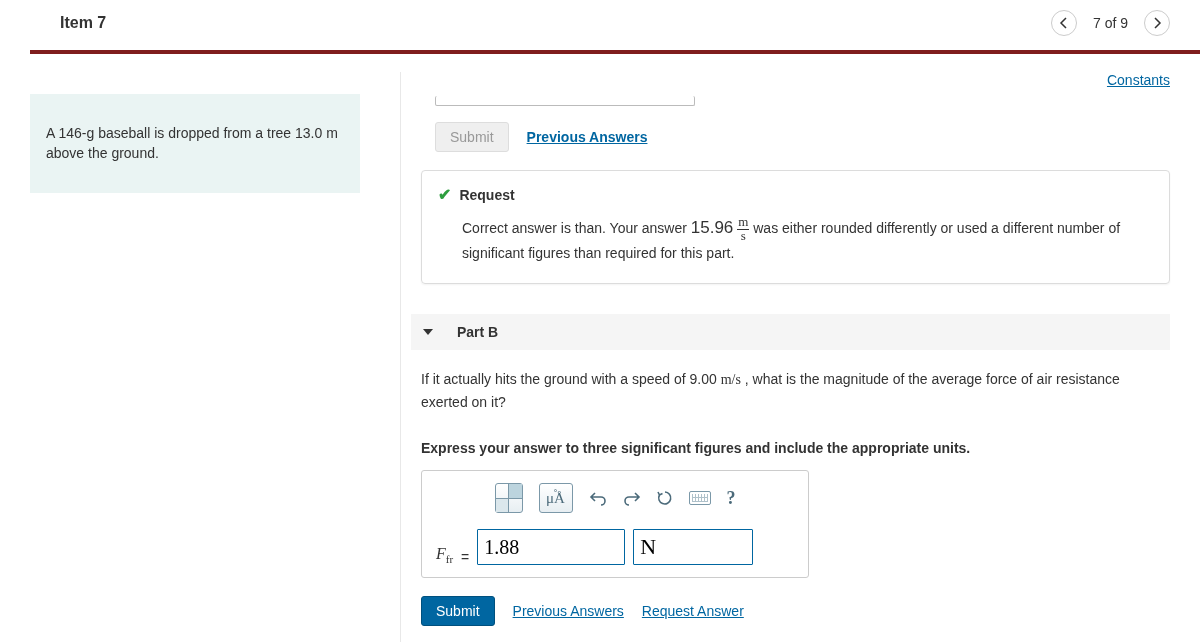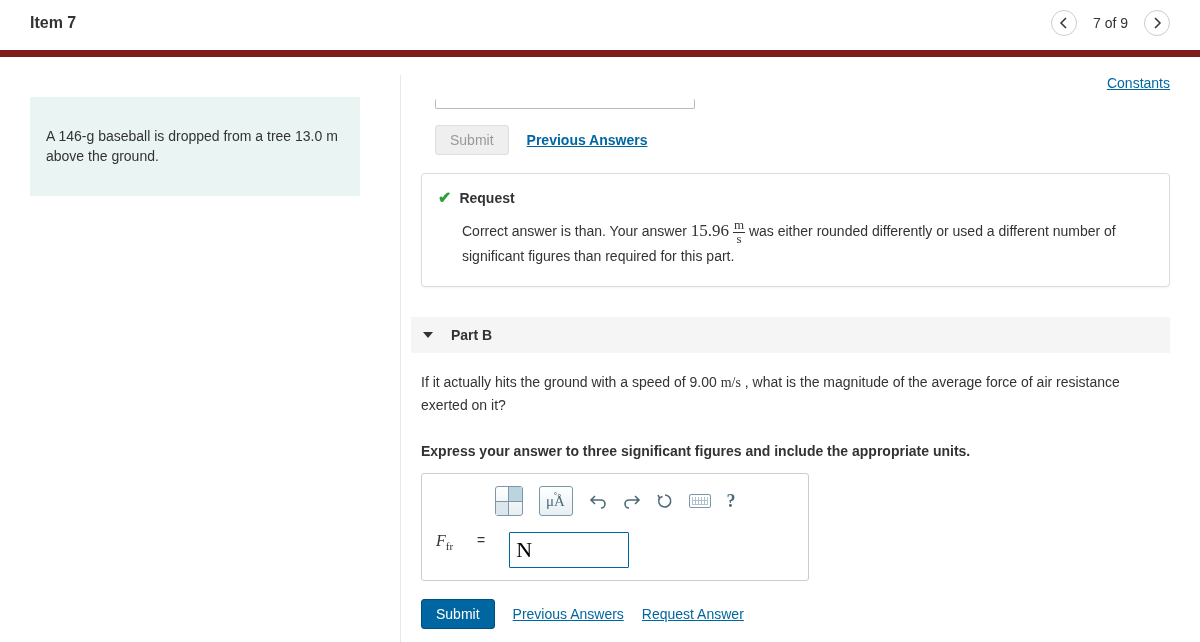--- a/index.html
+++ b/index.html
@@ -8,21 +8,22 @@
     font-family: Arial, Helvetica, sans-serif;
     font-size: 14px;
     color: #333;
     background: #fff;
   }
   .header {
     display: flex;
     justify-content: space-between;
     align-items: center;
     padding: 10px 30px 14px 30px;
-    border-bottom: 7px solid #7f1d1d;
+    border-bottom: 4px solid #7f1d1d;
+    margin-left: 30px;
   }
   .item-title { font-weight: bold; font-size: 16px; }
   .pager { display: flex; align-items: center; gap: 16px; }
   .chev {
     width: 26px; height: 26px;
     border: 1px solid #ccc;
     border-radius: 50%;
     display: flex; align-items: center; justify-content: center;
     background: #fff;
     cursor: pointer;
@@ -69,28 +70,28 @@
   .feedback-box {
     border: 1px solid #dcdcdc; border-radius: 4px;
     padding: 14px 16px 18px 16px;
     margin-bottom: 30px;
     box-shadow: 0 1px 2px rgba(0,0,0,0.05);
   }
   .fb-head { display: flex; align-items: center; gap: 8px; font-weight: bold; margin-bottom: 10px; }
   .check-ic { color: #2e9e3f; font-size: 16px; }
   .cross-ic { color: #d9322b; font-size: 16px; font-weight: bold; }
   .fb-text { margin-left: 24px; line-height: 1.6; }
-  .val { font-family: Liberation Serif, serif; font-size: 17px; }
+  .val { font-family: Liberation Sans, sans-serif; font-size: 17px; }
   .frac { display: inline-block; vertical-align: middle; text-align: center; font-family: 'Times New Roman', serif; font-size: 13px; line-height: 0.95; }
   .frac .top { border-bottom: 1px solid #333; padding: 0 1px; display:block; }
   .frac .bot { display:block; padding: 0 1px; }
   .partb-bar {
     background: #f5f5f5;
     padding: 10px 8px;
-    display: flex; align-items: center; gap: 18px;
+    display: flex; align-items: center; gap: 24px;
     margin: 0 0 18px -10px;
     font-weight: bold;
   }
   .caret-dn {
     width: 0; height: 0;
     border-left: 5px solid transparent;
     border-right: 5px solid transparent;
     border-top: 6px solid #333;
     display: inline-block; margin-left: 4px;
   }
@@ -121,21 +122,21 @@
     width: 34px; height: 30px; border: 1px solid #7b98a8; border-radius: 3px;
     background: linear-gradient(#fff,#e7eef2);
     display: flex; align-items: center; justify-content: center;
     font-family: 'Times New Roman', serif; font-size: 15px;
     position: relative;
   }
   .mu-btn .ring { position:absolute; top:2px; left:50%; transform:translateX(-50%); font-size:8px; }
   .kb-btn { border:1px solid #7b98a8; border-radius:2px; width:22px; height:14px; position:relative; }
   .kb-btn::before { content:""; position:absolute; inset:2px; background:repeating-linear-gradient(90deg,#7b98a8 0 1px,transparent 1px 3px),repeating-linear-gradient(0deg,#7b98a8 0 1px,transparent 1px 4px); opacity:.6;}
   .help-q { font-family: 'Times New Roman', serif; font-size: 18px; font-weight: bold; }
-  .eq-row { display: flex; align-items: flex-start; gap: 24px; }
+  .eq-row { display: flex; align-items: flex-end; gap: 8px; }
   .ffr { font-family: 'Times New Roman', serif; font-style: italic; font-size: 16px; }
   .ffr sub { font-size: 11px; font-style: normal; }
   .val-in {
     width: 148px; height: 36px;
     border: 1px solid #0066a1; border-radius: 1px;
     font-family: 'Times New Roman', serif; font-size: 20px;
     padding: 2px 6px;
   }
   .unit-in {
     width: 120px; height: 36px;
@@ -252,20 +253,21 @@
             </svg>
         </div>
         <div class="tool-btn">
           <div class="kb-btn"></div>
         </div>
         <div class="tool-btn help-q">?</div>
       </div>
       <div class="eq-row">
         <span class="ffr"><span>F</span><sub>fr</sub></span>
         <span>=</span>
+        <input class="val-in" value="1.88" style="">
         <input class="unit-in" value="N" style="">
       </div>
     </div>
 
     <div class="action-row2">
       <button class="submit-active">Submit</button>
       <span class="link-plain">Previous Answers</span>
       <span class="link-plain">Request Answer</span>
     </div>
 

